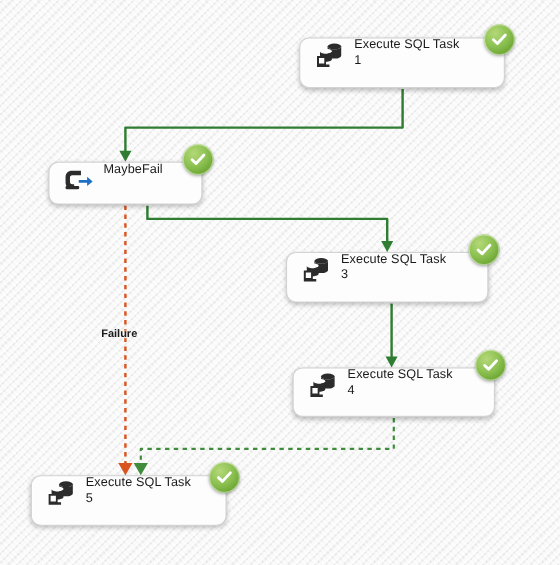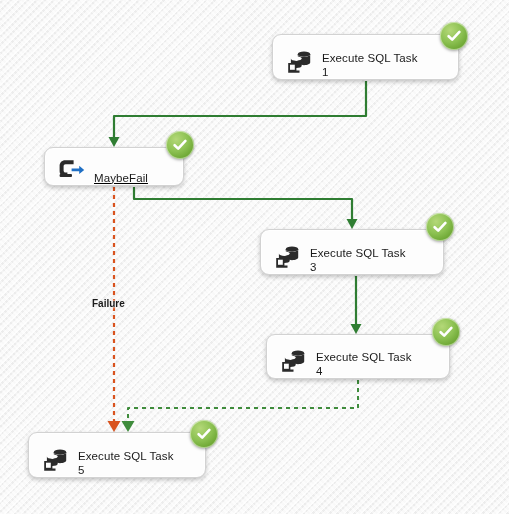--- a/index.html
+++ b/index.html
@@ -37,21 +37,21 @@
 
   
   .node {
     position: absolute;
     box-sizing: border-box;
     background: #fdfdfd;
     border: 1px solid #d2d2d2;
     border-radius: 9px;
     box-shadow: 0 2px 4px rgba(0,0,0,0.22), 0 0 0 1px rgba(255,255,255,0.8) inset;
     display: flex;
-    align-items: flex-end;
+    align-items: flex-start;
     padding-left: 9px;
     z-index: 5;
   }
   .node .icon-box {
     width: 34px;
     height: 32px;
     flex: 0 0 34px;
     display: flex;
     align-items: center;
     justify-content: center;
@@ -142,21 +142,21 @@
     </div>
     <div class="label">Execute SQL Task
 1</div>
   </div>
   <div class="badge" style="left:440px; top:22px;">
     <svg width="18" height="18" viewBox="0 0 18 18" xmlns="http://www.w3.org/2000/svg">
       <path d="M3.6 9.2 L7.2 12.6 L14.4 4.9" fill="none" stroke="#ffffff" stroke-width="2.6" stroke-linecap="round" stroke-linejoin="round"></path>
     </svg>
   </div>
 
-  <div class="node" style="left:44px; top:147px; width:140px; height:39px;text-decoration:underline;">
+  <div class="node" style="left:44px; top:147px; width:140px; height:39px;">
     <div class="icon-box">
       <svg width="28" height="24" viewBox="0 0 28 24" xmlns="http://www.w3.org/2000/svg">
         <path d="M16.6 3.2 H8.2 C4.9 3.2 2.6 5.6 2.6 8.9 v5.0 c0 3.3 2.3 5.7 5.6 5.7 h2.2 v-4.0 H8.6 c-1.2 0 -2.0 -0.85 -2.0 -2.05 V9.3 c0 -1.2 0.8 -2.05 2.0 -2.05 h8.0 z" fill="#2b2b2b"></path>
         <rect x="2.6" y="17.0" width="12.4" height="3.0" rx="1.0" fill="#2b2b2b"></rect>
         <path d="M14.6 11.6 h7.6 v-2.9 l5.0 4.2 l-5.0 4.2 v-2.9 h-7.6 z" fill="#1f6fc4"></path>
       </svg>
     </div>
     <div class="label">MaybeFail</div>
   </div>
   <div class="badge" style="left:166px; top:131px;">

